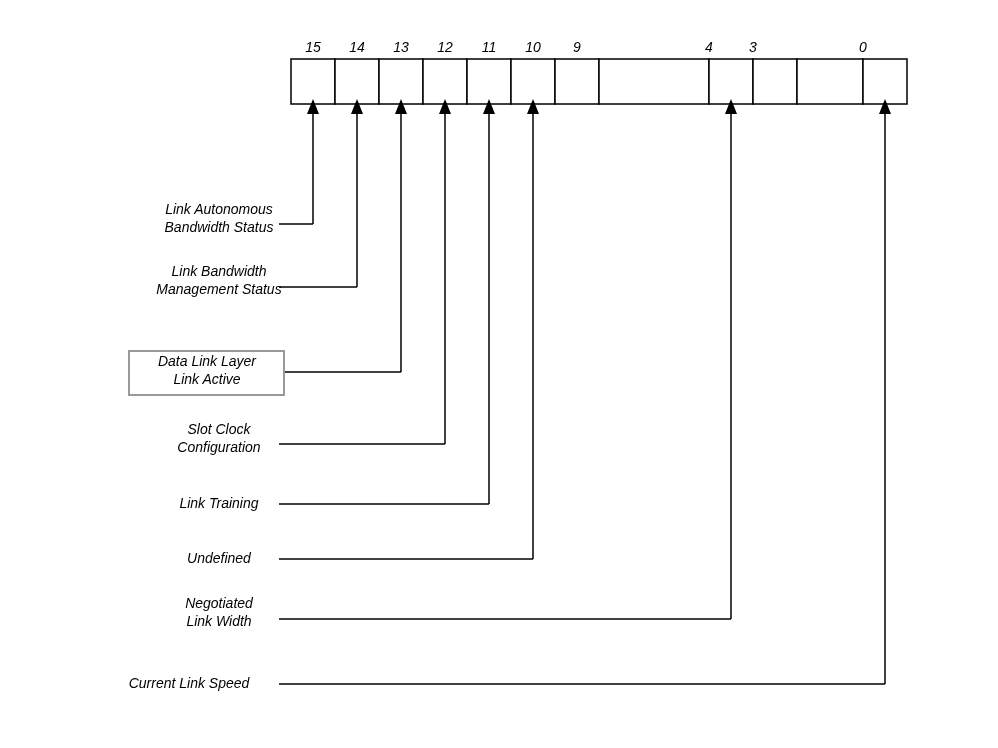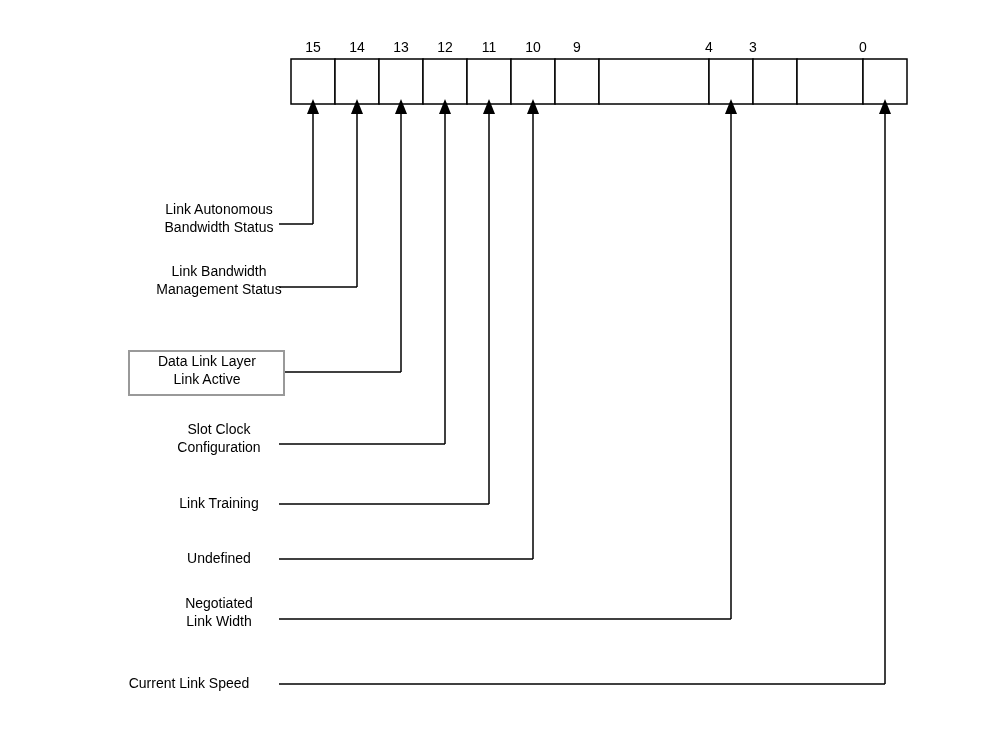--- a/index.html
+++ b/index.html
@@ -10,20 +10,21 @@
       height: 748px;
       overflow: hidden;
       display: flex;
       align-items: center;
       justify-content: center;
     }
     .diagram-container {
       position: relative;
       width: 860px;
       height: 700px;
+      font-style: italic;
     }
     
     .diagram-svg {
       position: absolute;
       top: 0;
       left: 0;
       width: 100%;
       height: 100%;
     }
   </style>

